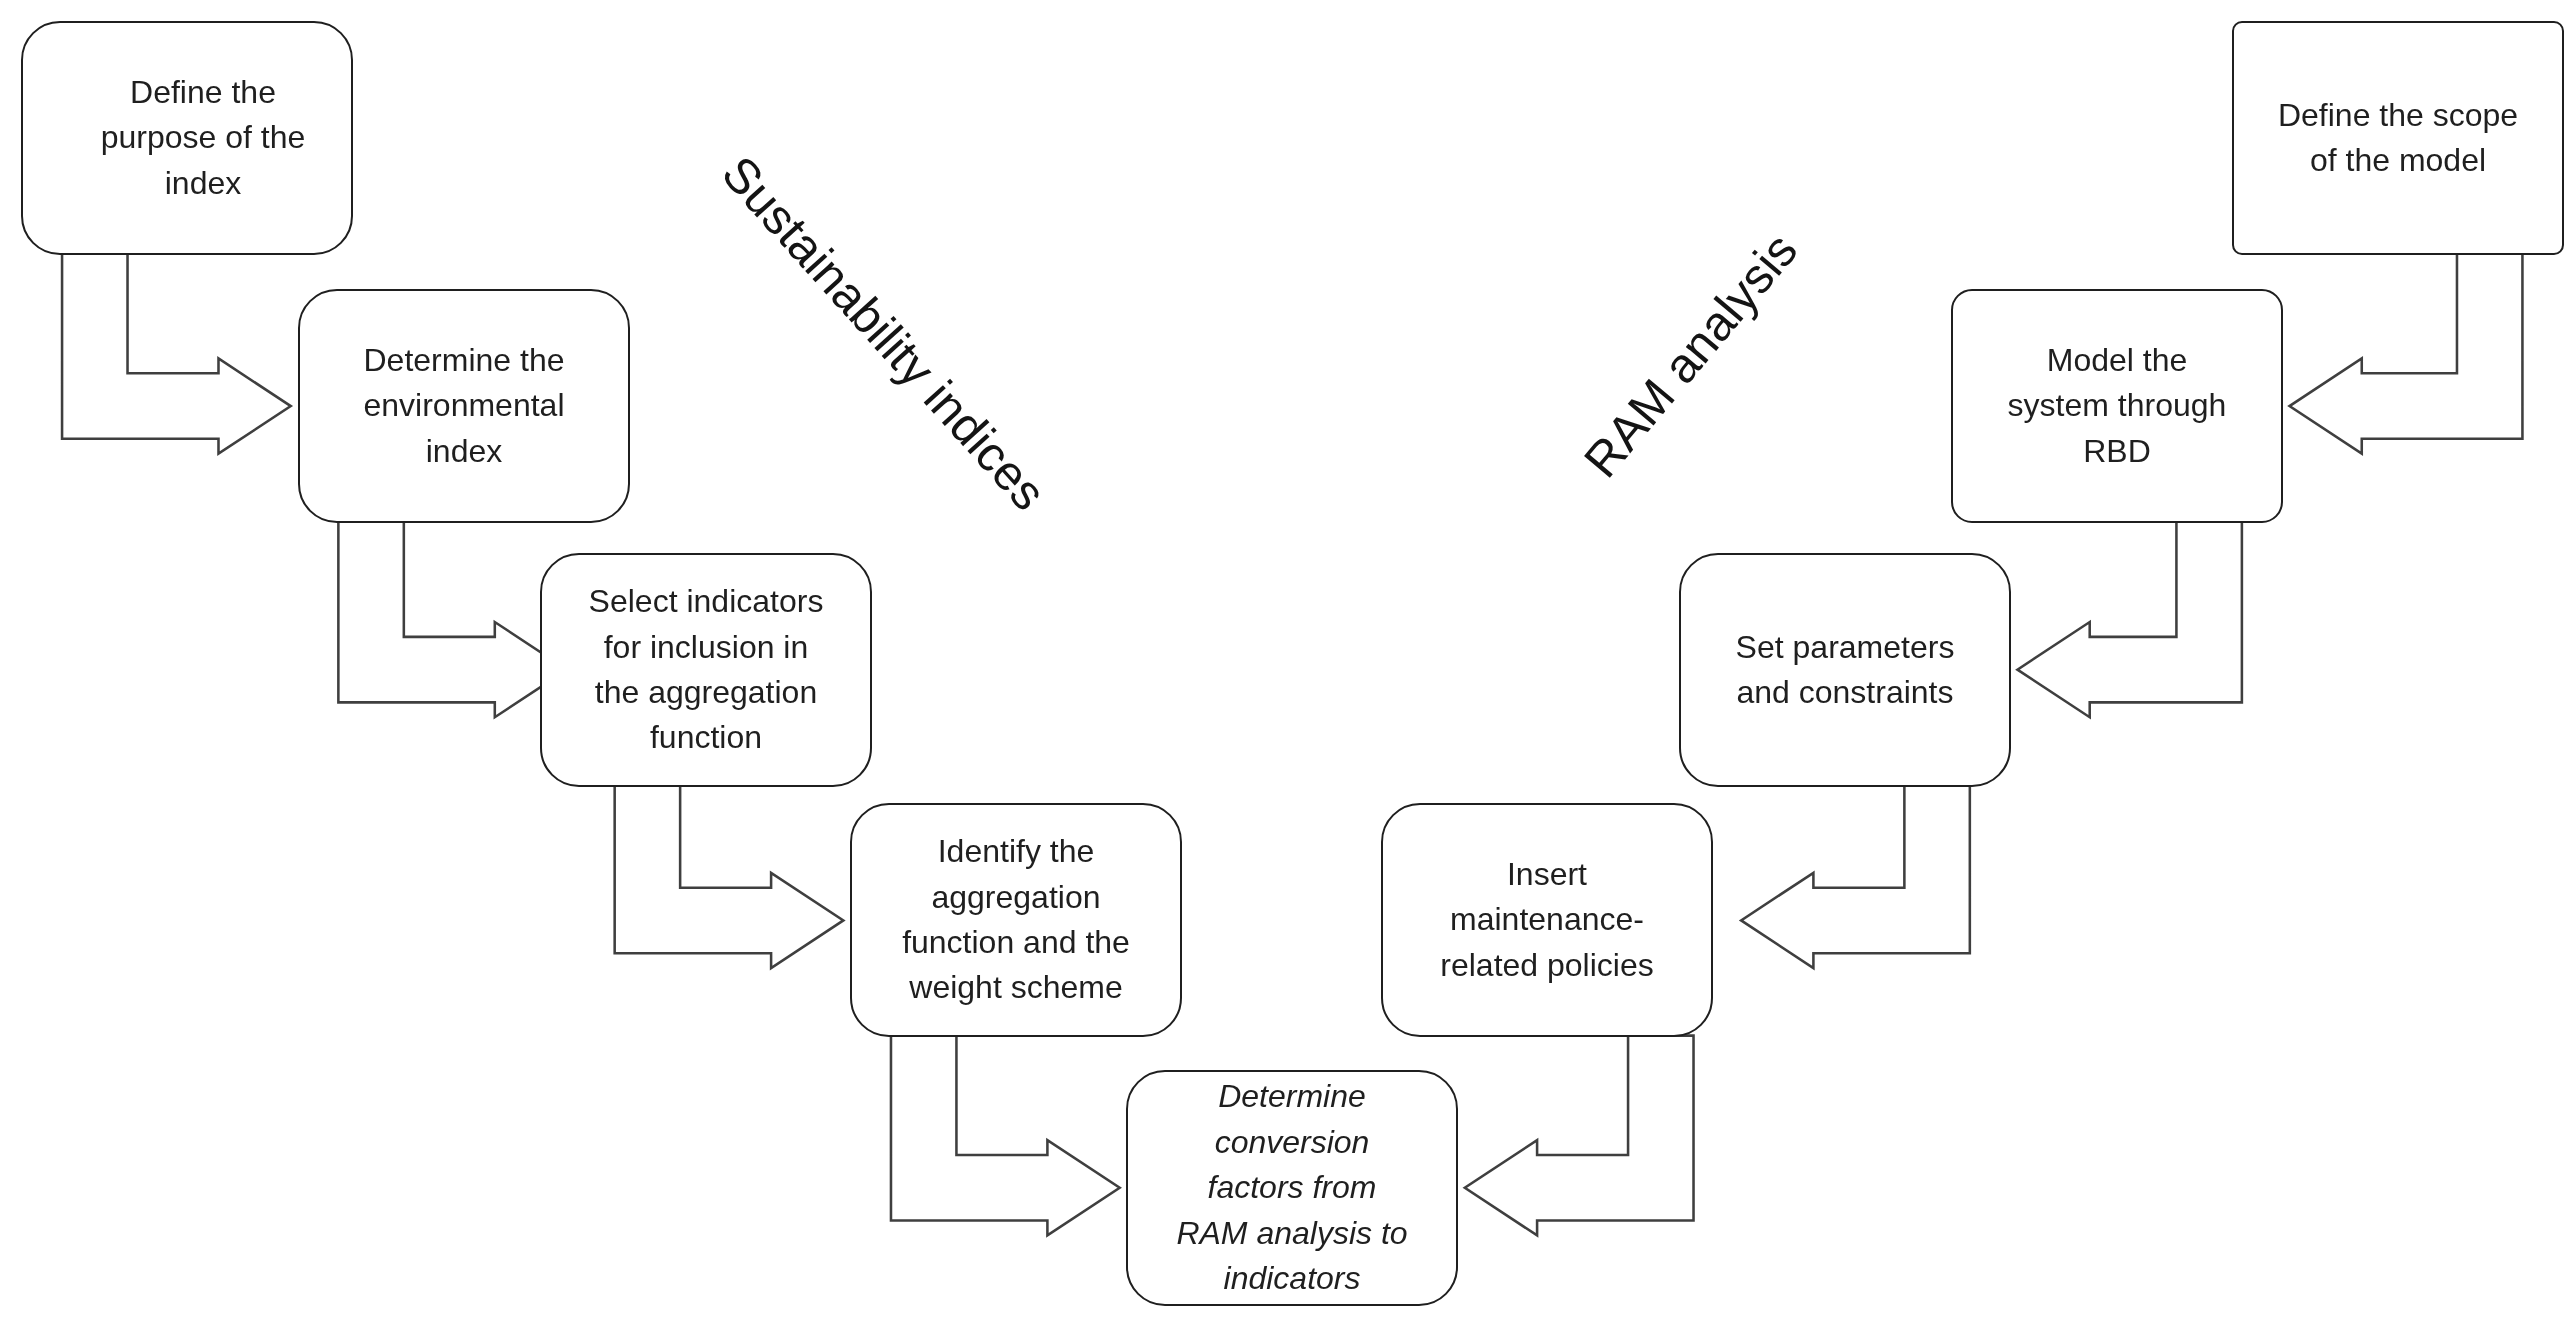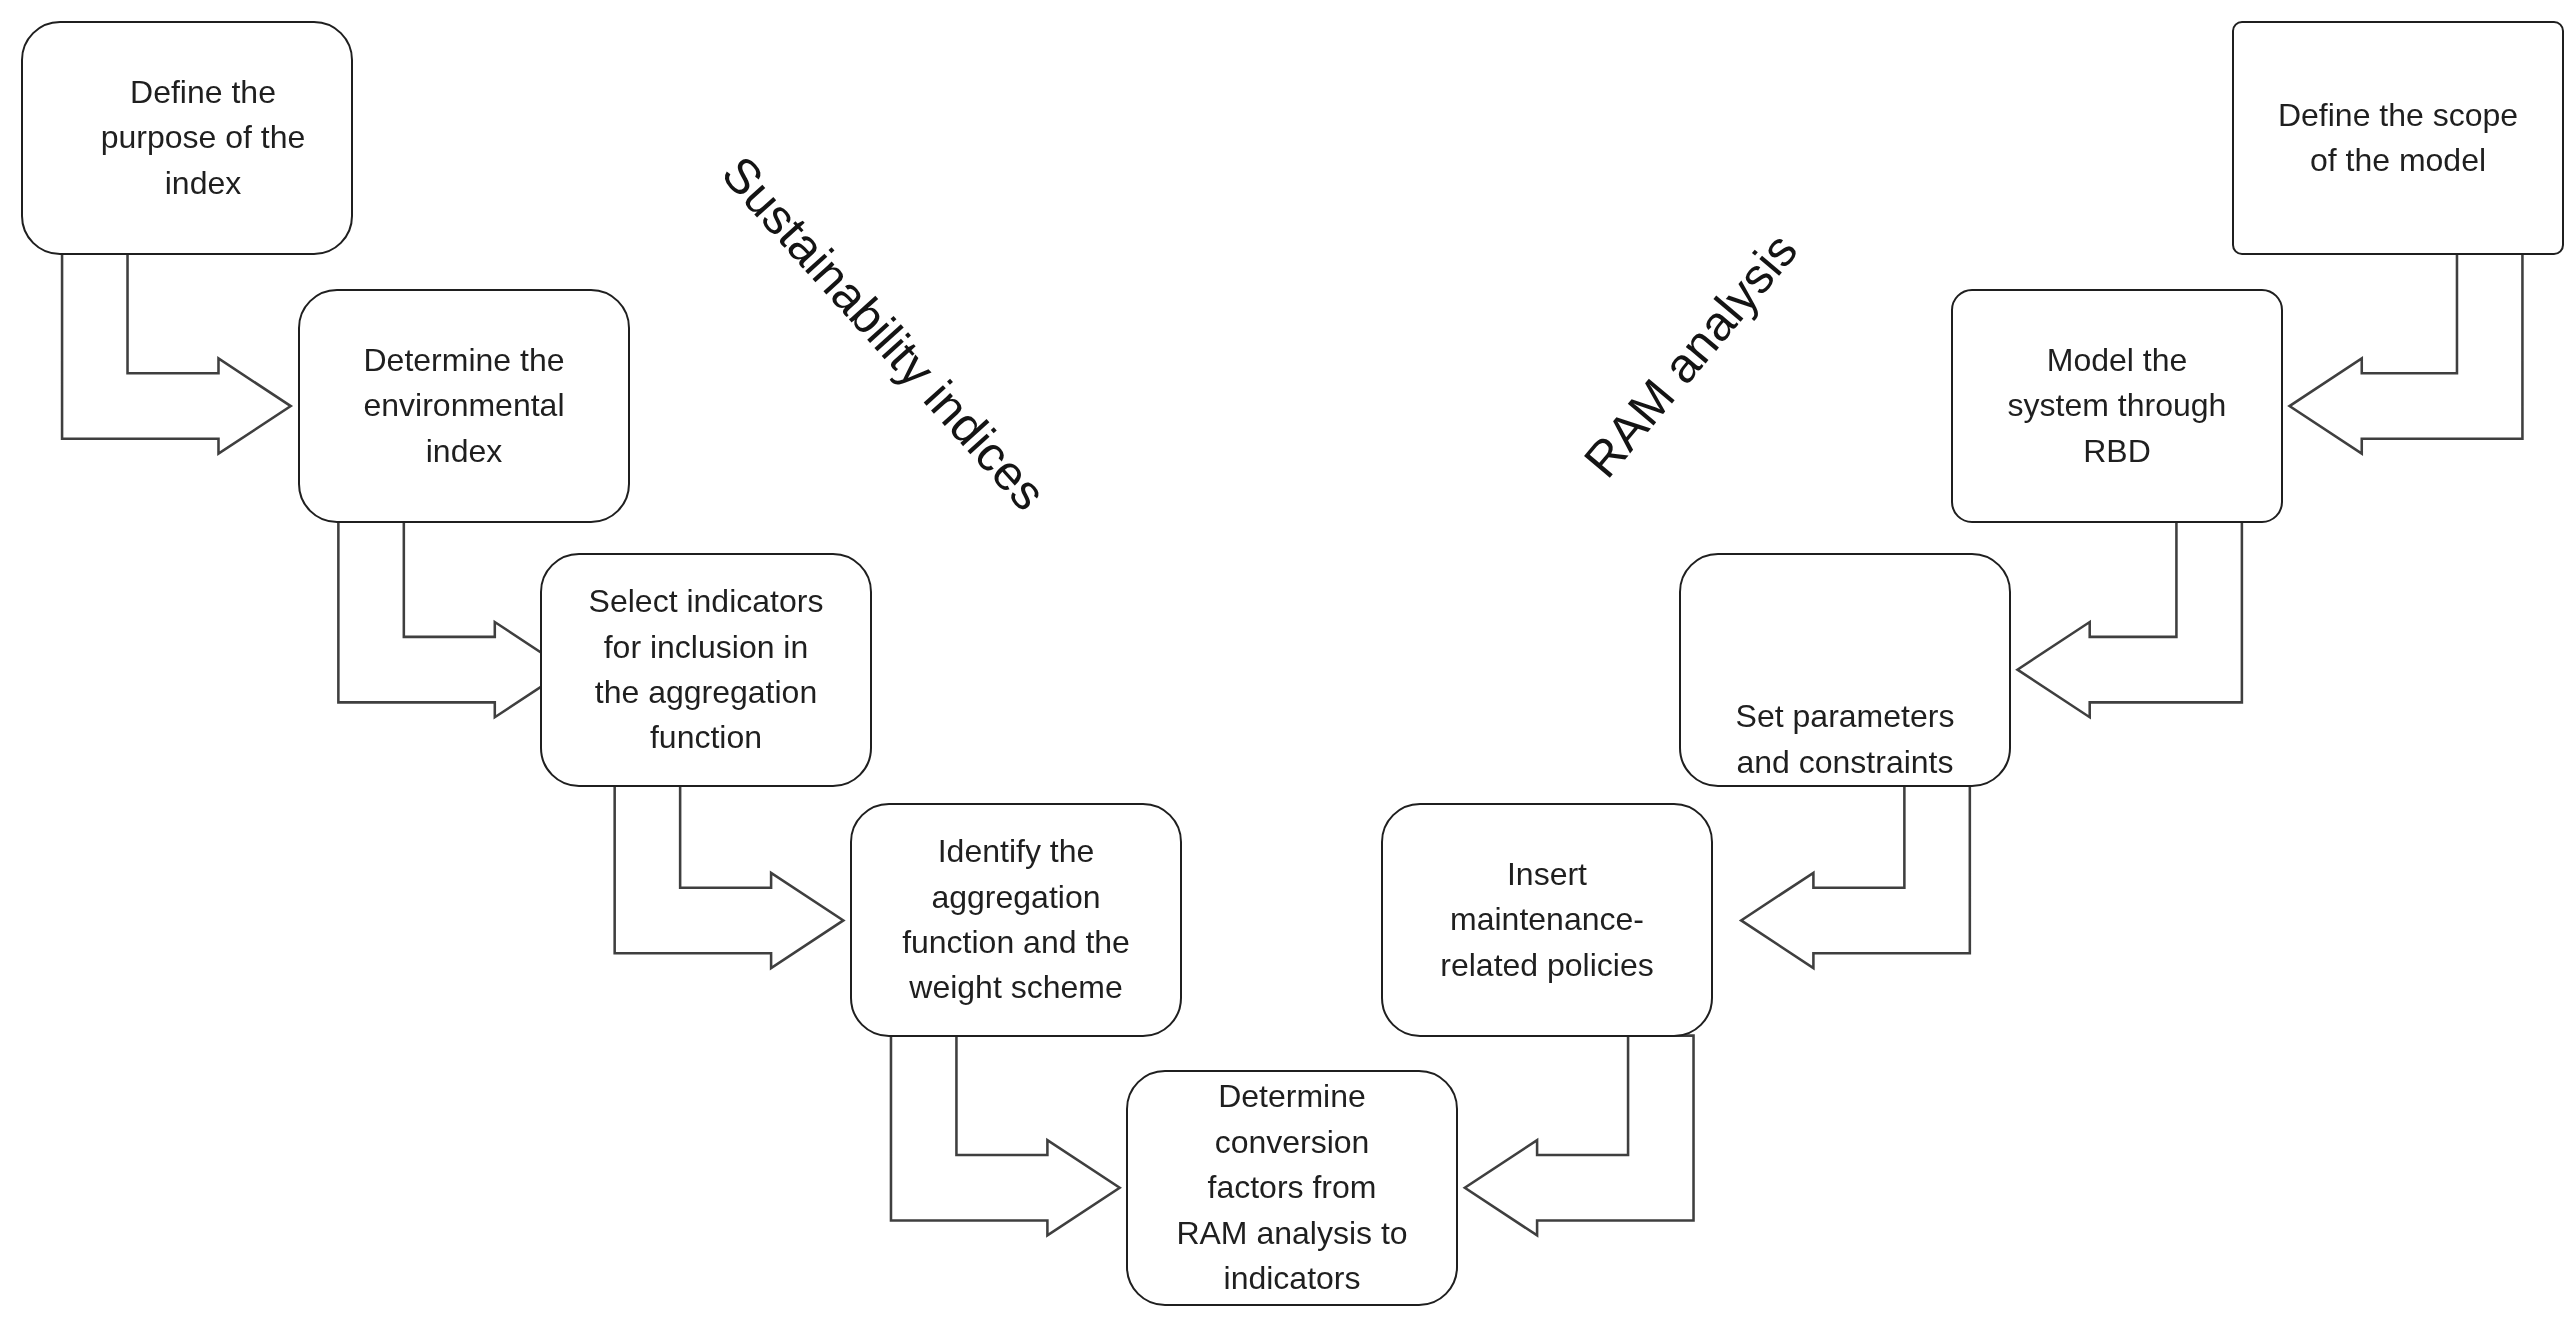--- a/index.html
+++ b/index.html
@@ -24,21 +24,21 @@
     height: 234px;
     box-sizing: border-box;
     background: #ffffff;
     border: 2.6px solid #1f1f1f;
     border-radius: 39px;
     display: flex;
     align-items: center;
     justify-content: center;
     text-align: center;
   }
-  .step-box.merge { height: 236px; }
+  .step-box.merge { height: 236px; font-style: italic; }
   .step-label {
     white-space: pre-line;
     font-size: 32px;
     line-height: 1.42;
     color: #1f1f1f;
     padding: 0 6.8px;
   }
   .flow-title {
     position: absolute;
     font-size: 49px;
@@ -101,21 +101,21 @@
 factors from
 RAM analysis to
 indicators</span>
   </div>
 
   <div class="step-box" style="left:1381px; top:803px;">
     <span class="step-label">Insert
 maintenance-
 related policies</span>
   </div>
-  <div class="step-box" style="left:1679px; top:553px;align-items:flex-end;">
+  <div class="step-box" style="left:1679px; top:553px;">
     <span class="step-label">Set parameters
 and constraints</span>
   </div>
   <div class="step-box" style="left:1951px; top:289px;border-radius:21px;">
     <span class="step-label">Model the
 system through
 RBD</span>
   </div>
   <div class="step-box" style="left:2232px; top:21px;border-radius:10px;">
     <span class="step-label">Define the scope

